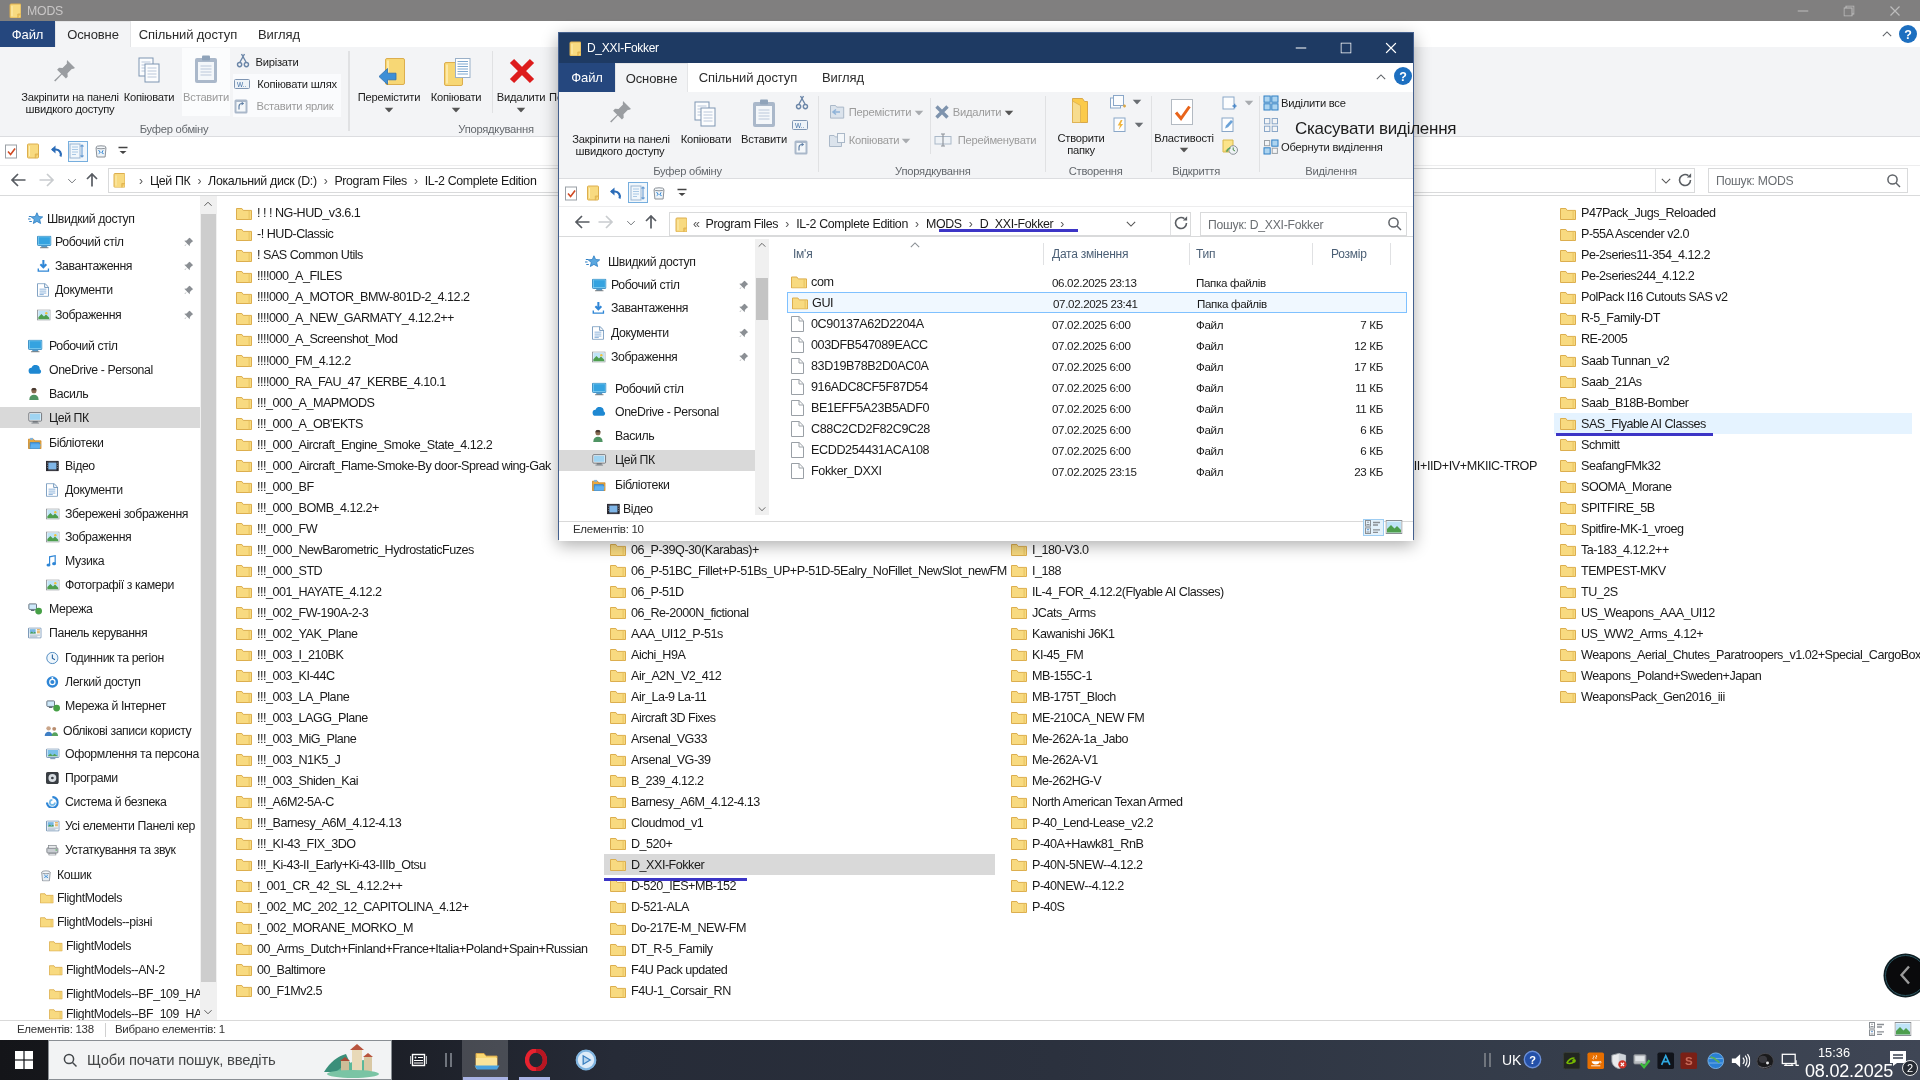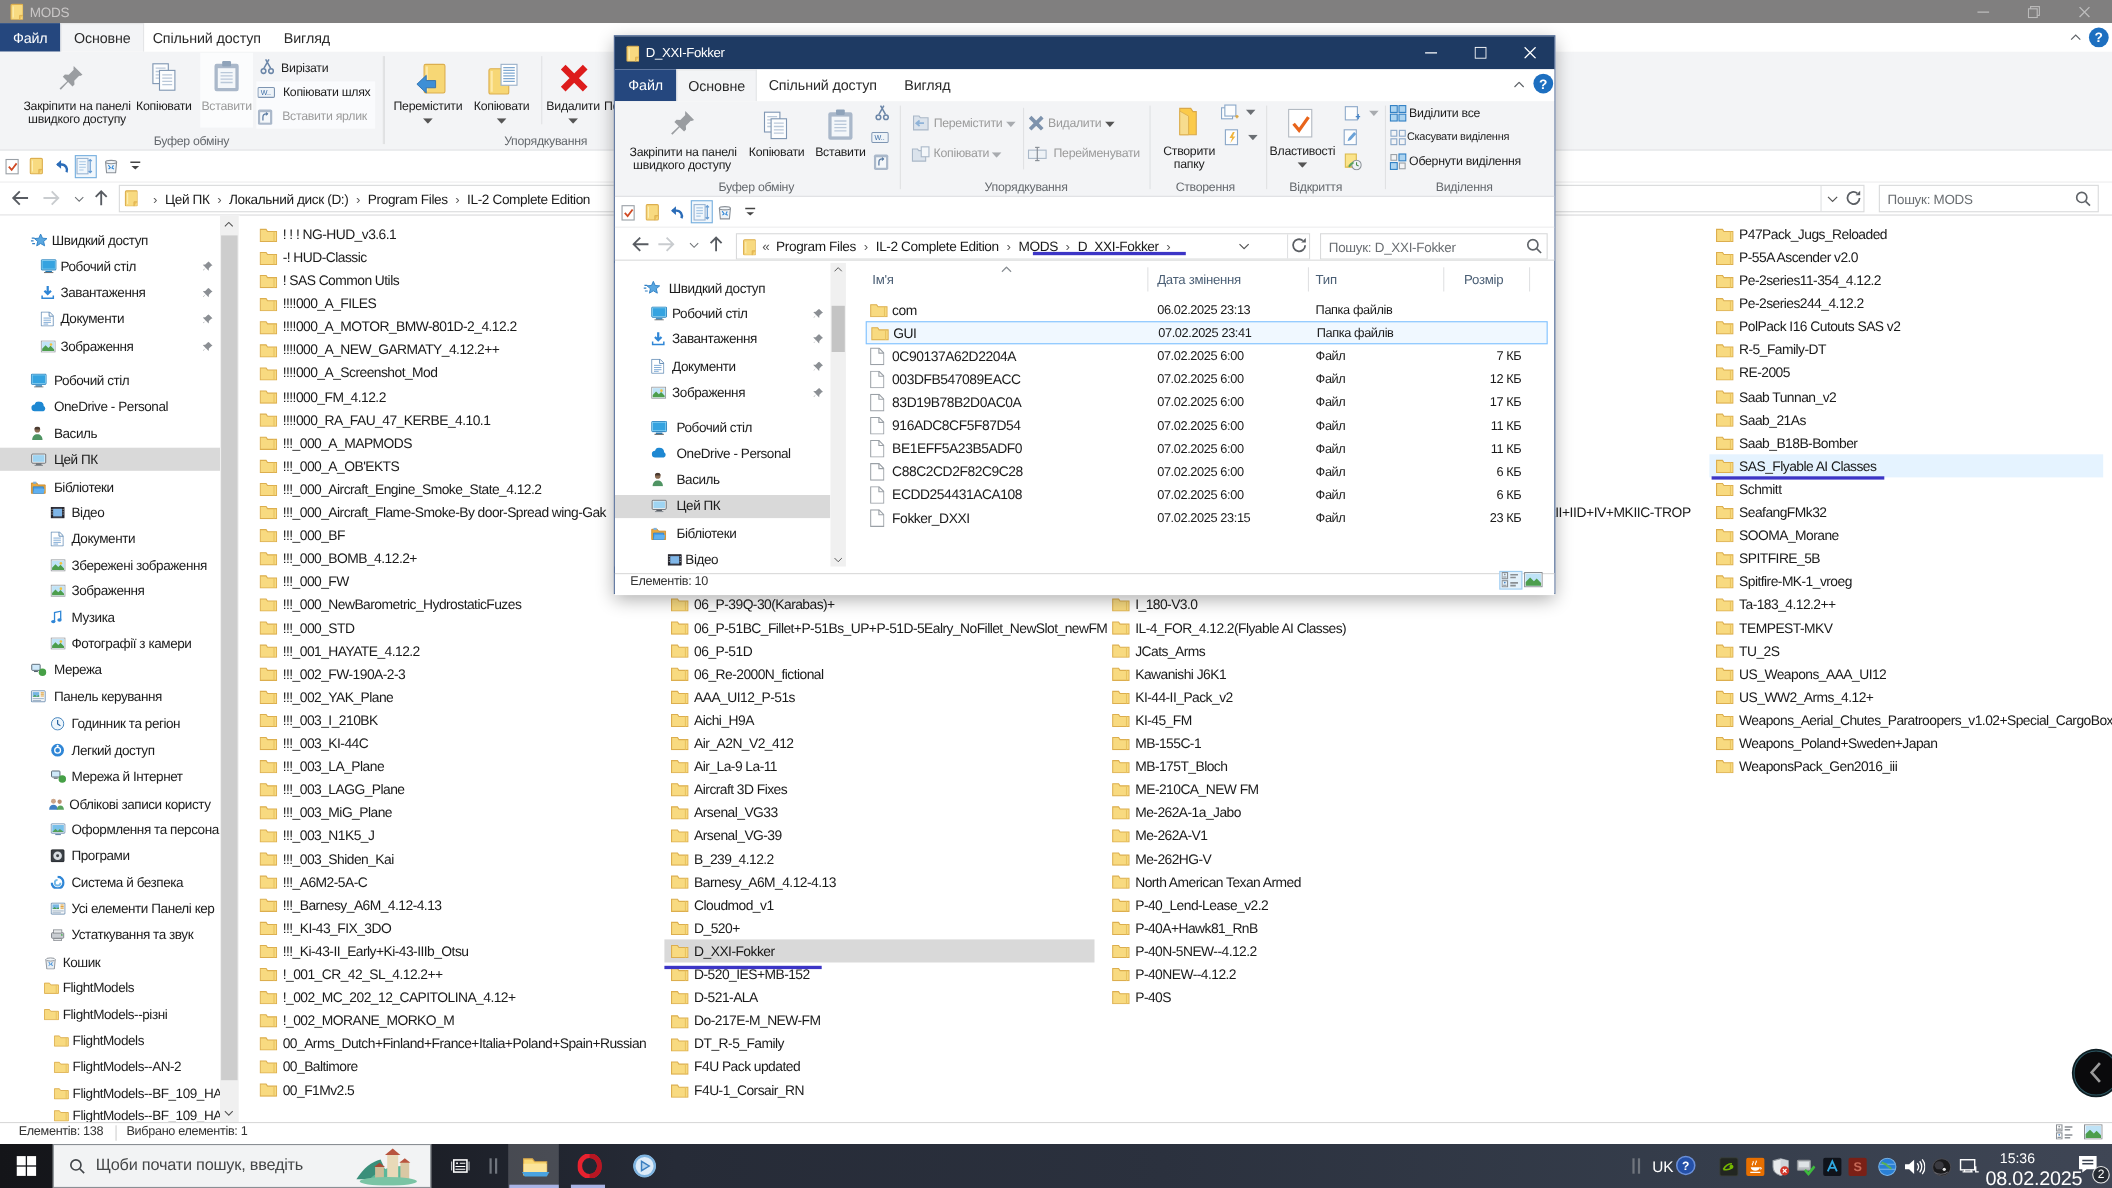--- a/index.html
+++ b/index.html
@@ -677,33 +677,33 @@
           </svg></span><span>F4U-1_Corsair_RN</span></div>
     </div>
     <div class="a" style="left:1005px;top:539.22px;width:548px">
       <div class="lrow" style=""><span class="lico"><svg width="16" height="13" viewBox="0 0 16 13">
             <path d="M.5 1.5h5.4l1.3 1.9h8.3v9.1H.5z" fill="#f8da80" stroke="#dcae4e" stroke-width="1"></path>
             <path d="M13.1 3.4v9.1" stroke="#e8c35f"></path>
           </svg></span><span>I_180-V3.0</span></div>
       <div class="lrow" style=""><span class="lico"><svg width="16" height="13" viewBox="0 0 16 13">
             <path d="M.5 1.5h5.4l1.3 1.9h8.3v9.1H.5z" fill="#f8da80" stroke="#dcae4e" stroke-width="1"></path>
             <path d="M13.1 3.4v9.1" stroke="#e8c35f"></path>
+          </svg></span><span>I_188</span></div>
+      <div class="lrow" style=""><span class="lico"><svg width="16" height="13" viewBox="0 0 16 13">
+            <path d="M.5 1.5h5.4l1.3 1.9h8.3v9.1H.5z" fill="#f8da80" stroke="#dcae4e" stroke-width="1"></path>
+            <path d="M13.1 3.4v9.1" stroke="#e8c35f"></path>
           </svg></span><span>IL-4_FOR_4.12.2(Flyable AI Classes)</span></div>
       <div class="lrow" style=""><span class="lico"><svg width="16" height="13" viewBox="0 0 16 13">
             <path d="M.5 1.5h5.4l1.3 1.9h8.3v9.1H.5z" fill="#f8da80" stroke="#dcae4e" stroke-width="1"></path>
             <path d="M13.1 3.4v9.1" stroke="#e8c35f"></path>
           </svg></span><span>JCats_Arms</span></div>
       <div class="lrow" style=""><span class="lico"><svg width="16" height="13" viewBox="0 0 16 13">
             <path d="M.5 1.5h5.4l1.3 1.9h8.3v9.1H.5z" fill="#f8da80" stroke="#dcae4e" stroke-width="1"></path>
             <path d="M13.1 3.4v9.1" stroke="#e8c35f"></path>
           </svg></span><span>Kawanishi J6K1</span></div>
-      <div class="lrow" style=""><span class="lico"><svg width="16" height="13" viewBox="0 0 16 13">
-            <path d="M.5 1.5h5.4l1.3 1.9h8.3v9.1H.5z" fill="#f8da80" stroke="#dcae4e" stroke-width="1"></path>
-            <path d="M13.1 3.4v9.1" stroke="#e8c35f"></path>
-          </svg></span><span>KI-44-II_Pack_v2</span></div>
       <div class="lrow" style=""><span class="lico"><svg width="16" height="13" viewBox="0 0 16 13">
             <path d="M.5 1.5h5.4l1.3 1.9h8.3v9.1H.5z" fill="#f8da80" stroke="#dcae4e" stroke-width="1"></path>
             <path d="M13.1 3.4v9.1" stroke="#e8c35f"></path>
           </svg></span><span>KI-45_FM</span></div>
       <div class="lrow" style=""><span class="lico"><svg width="16" height="13" viewBox="0 0 16 13">
             <path d="M.5 1.5h5.4l1.3 1.9h8.3v9.1H.5z" fill="#f8da80" stroke="#dcae4e" stroke-width="1"></path>
             <path d="M13.1 3.4v9.1" stroke="#e8c35f"></path>
           </svg></span><span>MB-155C-1</span></div>
       <div class="lrow" style=""><span class="lico"><svg width="16" height="13" viewBox="0 0 16 13">
             <path d="M.5 1.5h5.4l1.3 1.9h8.3v9.1H.5z" fill="#f8da80" stroke="#dcae4e" stroke-width="1"></path>
@@ -1019,21 +1019,21 @@
         <rect x="1" y="8.8" width="6.2" height="6.2" fill="#add4f0" stroke="#2f7fc4"></rect>
         <rect x="8.8" y="8.8" width="6.2" height="6.2" fill="#add4f0" stroke="#2f7fc4"></rect>
       </svg></div>
     <div class="a tx" style="left:722px;top:64px;font-size:11.2px;letter-spacing:-.25px;color:#1c1c1c">Виділити все</div>
     <div class="icab" style="left:712px;top:92px"><svg width="16" height="16" viewBox="0 0 16 16">
         <rect x="1.5" y="1.5" width="5.3" height="5.3" fill="none" stroke="#8aa7c8"></rect>
         <rect x="9.2" y="1.5" width="5.3" height="5.3" fill="none" stroke="#8aa7c8"></rect>
         <rect x="1.5" y="9.2" width="5.3" height="5.3" fill="none" stroke="#8aa7c8"></rect>
         <rect x="9.2" y="9.2" width="5.3" height="5.3" fill="none" stroke="#8aa7c8"></rect>
       </svg></div>
-    <div class="a tx" style="left:720px;top:86px;font-size:10px;letter-spacing:-.25px;color:#1c1c1c">Скасувати виділення</div>
+    <div class="a tx" style="left:736px;top:86px;font-size:17px;letter-spacing:-.25px;color:#1c1c1c">Скасувати виділення</div>
     <div class="icab" style="left:712px;top:114px"><svg width="16" height="16" viewBox="0 0 16 16">
         <rect x="1.5" y="1.5" width="5.2" height="5.2" fill="none" stroke="#9aa0a6"></rect>
         <rect x="8.8" y="1" width="6.2" height="6.2" fill="#add4f0" stroke="#2f7fc4"></rect>
         <rect x="1" y="8.8" width="6.2" height="6.2" fill="#add4f0" stroke="#2f7fc4"></rect>
         <rect x="9.2" y="9.2" width="5.2" height="5.2" fill="none" stroke="#9aa0a6"></rect>
       </svg></div>
     <div class="a tx" style="left:722px;top:108px;font-size:11.2px;letter-spacing:-.25px;color:#1c1c1c">Обернути виділення</div>
     <div class="grplabel" style="left:128.5px;top:138.4px">Буфер обміну</div>
     <div class="grplabel" style="left:373.8px;top:138.4px">Упорядкування</div>
     <div class="grplabel" style="left:536.7px;top:138.4px">Створення</div>

